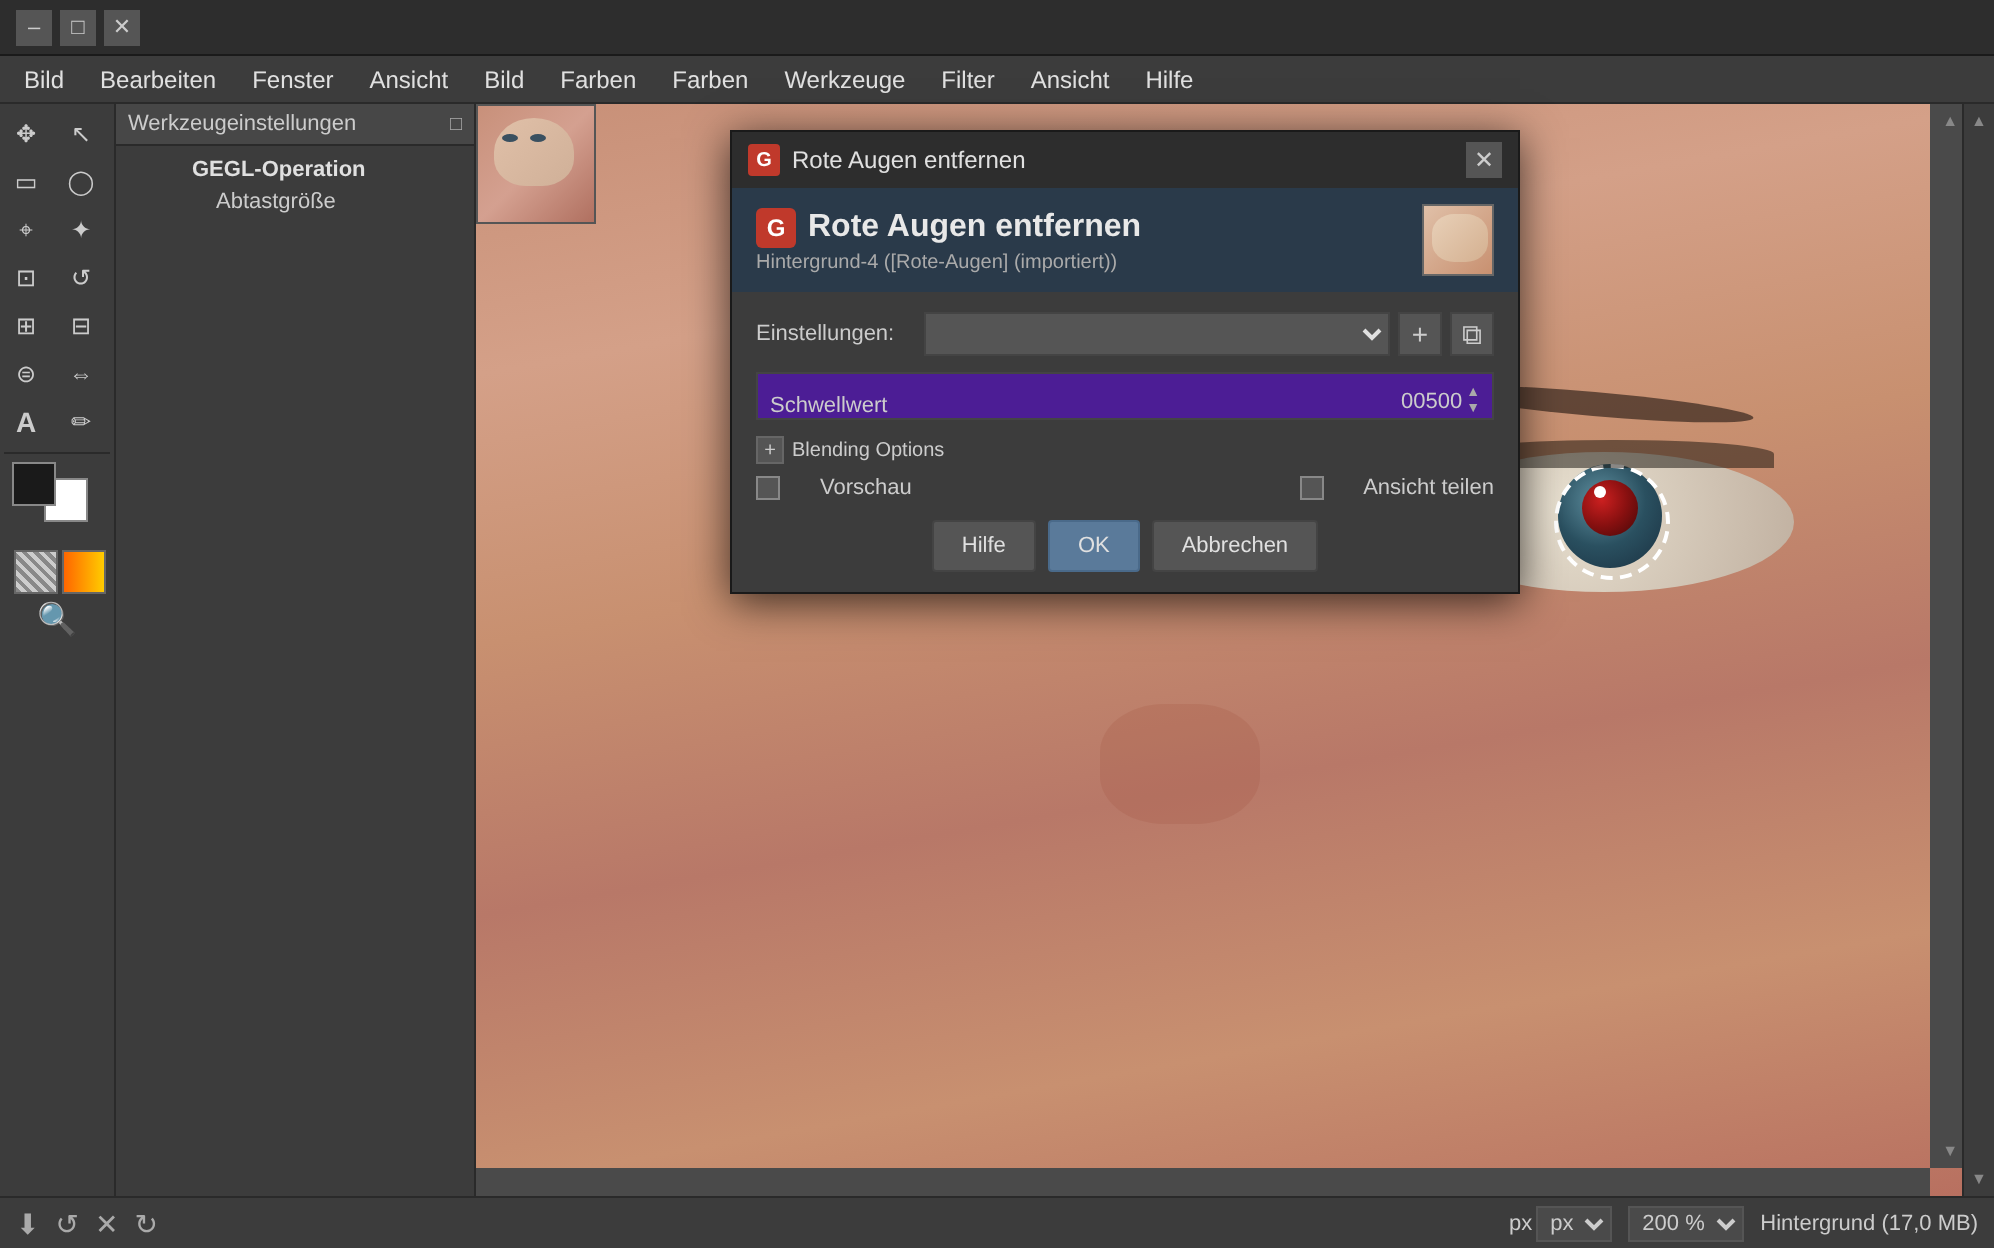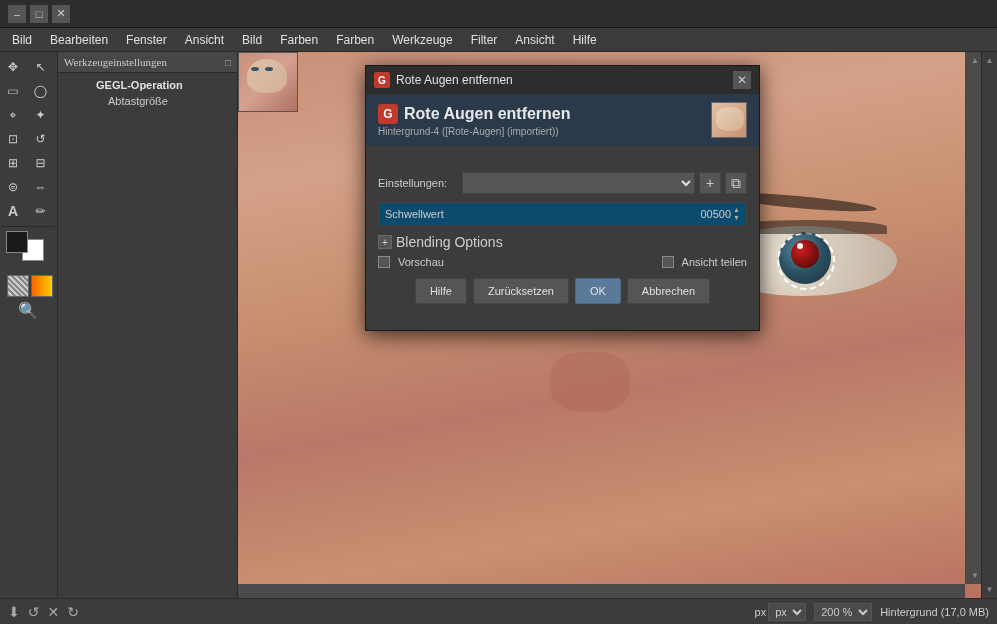--- a/index.html
+++ b/index.html
@@ -84,21 +84,20 @@
       display: flex;
       flex-direction: column;
     }
     #tool-options-header {
       display: flex;
       align-items: center;
       justify-content: space-between;
       padding: 4px 6px;
       background: #474747;
       border-bottom: 1px solid #2a2a2a;
-      font-family: Liberation Serif, serif;
     }
     #tool-options-title {
       font-size: 11px;
       color: #ccc;
     }
     #tool-options-content {
       padding: 6px;
       flex: 1;
       margin-left: 32px;
     }
@@ -246,21 +245,21 @@
     }
     #dialog-thumbnail {
       width: 36px;
       height: 36px;
       background: #888;
       border: 1px solid #666;
     }
 
     
     #dialog-body {
-      padding: 26px 12px;
+      padding: 10px 12px;
     }
 
     
     #einstellungen-row {
       display: flex;
       align-items: center;
       margin-bottom: 8px;
       gap: 4px;
     }
     #einstellungen-label {
@@ -314,35 +313,35 @@
       background: #555;
       border: 1px solid #666;
       display: flex;
       align-items: center;
       justify-content: center;
       cursor: pointer;
       font-size: 10px;
       color: #ccc;
     }
     #blending-text {
-      font-size: 14px;
+      font-size: 10px;
       color: #ccc;
     }
 
     
     #checkboxes-row {
       display: flex;
       align-items: center;
       justify-content: space-between;
       margin-bottom: 10px;
     }
     .checkbox-item {
       display: flex;
       align-items: center;
-      gap: 8px;
+      gap: 20px;
     }
     .checkbox-box {
       width: 12px;
       height: 12px;
       border: 1px solid #888;
       background: #555;
       display: flex;
       align-items: center;
       justify-content: center;
     }
@@ -368,23 +367,23 @@
       border-radius: 2px;
     }
     .dialog-btn.primary {
       background: #5a7a9a;
       border-color: #4a6a8a;
     }
 
     
     #schwellwert-full {
       display: flex;
-      align-items: center;
+      align-items: flex-end;
       margin-bottom: 8px;
-      background: #0c4a6e;
+      background: #4c1d95;
       border: 1px solid #444;
       height: 24px;
       padding: 0 6px;
     }
     #schwellwert-full-label {
       font-size: 11px;
       color: #ccc;
       flex: 1;
     }
     #schwellwert-full-val {
@@ -766,19 +765,18 @@
           <span class="checkbox-label">Vorschau</span>
         </div>
         <div class="checkbox-item">
           <div class="checkbox-box"></div>
           <span class="checkbox-label">Ansicht teilen</span>
         </div>
       </div>
 
       <div id="buttons-row">
         <button class="dialog-btn">Hilfe</button>
-        <button class="dialog-btn">Zurücksetzen</button>
         <button class="dialog-btn primary">OK</button>
         <button class="dialog-btn">Abbrechen</button>
       </div>
     </div>
   </div>
 </div>
 
 </body></html>

